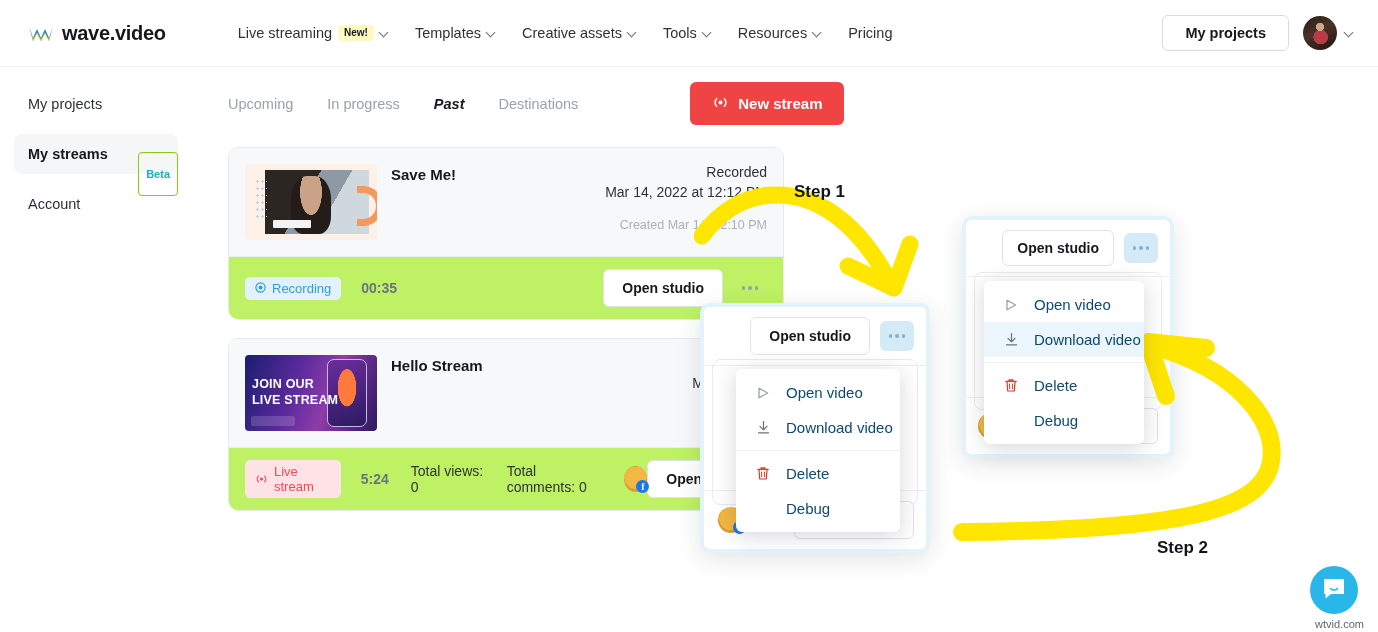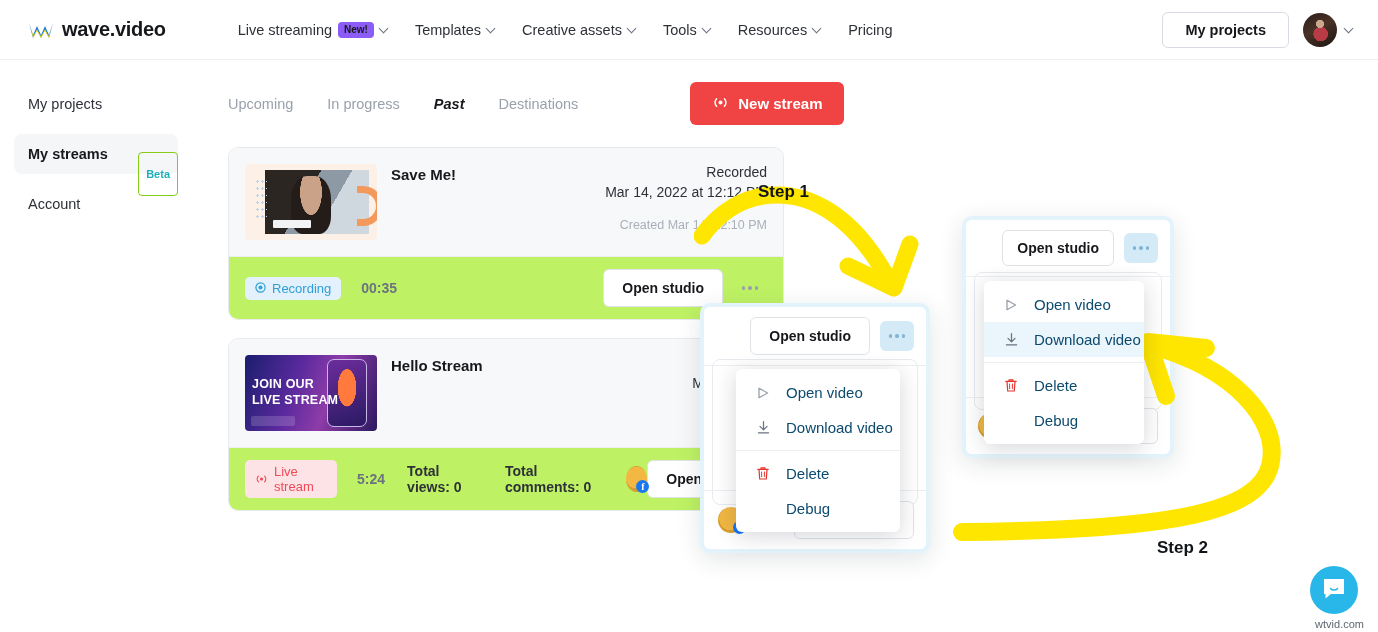--- a/index.html
+++ b/index.html
@@ -7,36 +7,36 @@
     width: 1378px; height: 632px;
     font-family: "Liberation Sans", sans-serif;
     background: #ffffff;
     overflow: hidden;
     position: relative;
   }
 
   
   .topnav {
     position: absolute; top: 0; left: 0;
-    width: 1378px; height: 60px;
+    width: 1378px; height: 67px;
     background: #fff;
     border-bottom: 1px solid #eceef1;
     display: flex; align-items: center;
   }
   .logo-wrap { display: flex; align-items: center; margin-left: 28px; gap: 8px; }
   .logo-mark { width: 26px; height: 18px; position: relative; }
   .logo-text { font-size: 20px; font-weight: bold; color: #17181c; letter-spacing: -0.3px; }
 
   .nav-links { display: flex; align-items: center; margin-left: 72px; gap: 26px; }
   .nav-item {
     display: flex; align-items: center; gap: 6px;
     font-size: 14.5px; color: #2e3138; cursor: pointer;
   }
   .badge-new {
-    background: #8b5cf6; color: #17181c;
+    background: #fef9c3; color: #17181c;
     font-size: 10px; font-weight: bold;
     padding: 2px 6px; border-radius: 4px;
     line-height: 1.2;
   }
   .chev { display: inline-block; width: 9px; height: 9px; position: relative; }
   .chev::after {
     content: ""; position: absolute; left: 0; top: 0;
     width: 6px; height: 6px;
     border-right: 1.6px solid #6b7280; border-bottom: 1.6px solid #6b7280;
     transform: rotate(45deg);
@@ -150,21 +150,21 @@
     display: flex; align-items: center;
     padding: 12px 16px; border-top: 1px solid #eceef1; background: #bef264;
   }
   .pill {
     display: flex; align-items: center; gap: 6px;
     font-size: 13px; padding: 4px 10px; border-radius: 5px;
   }
   .pill-rec { background: #e2f1fb; color: #2e9fd6; }
   .pill-live { background: #fde3e5; color: #ef4b57; }
   .dur { font-size: 14px; color: #6b7280; font-weight: bold; margin-left: 20px; }
-  .stat { font-size: 14px; color: #2e3138; font-weight: bold; margin-left: 22px; }
+  .stat { font-size: 14px; color: #2e3138; font-weight: normal; margin-left: 22px; }
   .fbavatar {
     width: 26px; height: 26px; border-radius: 50%; margin-left: 18px; position: relative;
     background: radial-gradient(circle at 50% 45%, #f2b843 0 60%, #d99f2e 61%);
   }
   .fbavatar::after {
     content:"f"; position:absolute; right:-2px; bottom:-1px;
     width:13px; height:13px; border-radius:50%; background:#1877f2;
     color:#fff; font-size:10px; font-weight:bold; text-align:center; line-height:13px;
     font-family:"Liberation Serif", serif;
   }
@@ -391,21 +391,21 @@
       </div>
     </div>
 
   </div>
 </div>
 
 <svg class="arrow-svg" style="left:694px; top:160px;" width="230" height="145" viewBox="0 0 230 145">
   <path d="M8 76 C44 26, 104 22, 150 62 C172 81, 186 104, 198 126" stroke="#FFE600" stroke-width="17" fill="none" stroke-linecap="round"></path>
   <path d="M154 106 L200 128 L216 84" stroke="#FFE600" stroke-width="17" fill="none" stroke-linecap="round" stroke-linejoin="round"></path>
 </svg>
-<div class="step-label" style="left:758px; top:182px;">Step 1</div>
+<div class="step-label" style="left:794px; top:182px;">Step 1</div>
 
 <div class="zoompanel" style="left:700px; top:303px; width:230px; height:250px;">
   <div class="zp-inner">
     <div class="zp-row-top">
       <button class="btn-openstudio" style="margin-left:0;">Open studio</button>
       <div class="dots-btn active">
           <i></i>
           <i></i>
           <i></i>
         </div>

